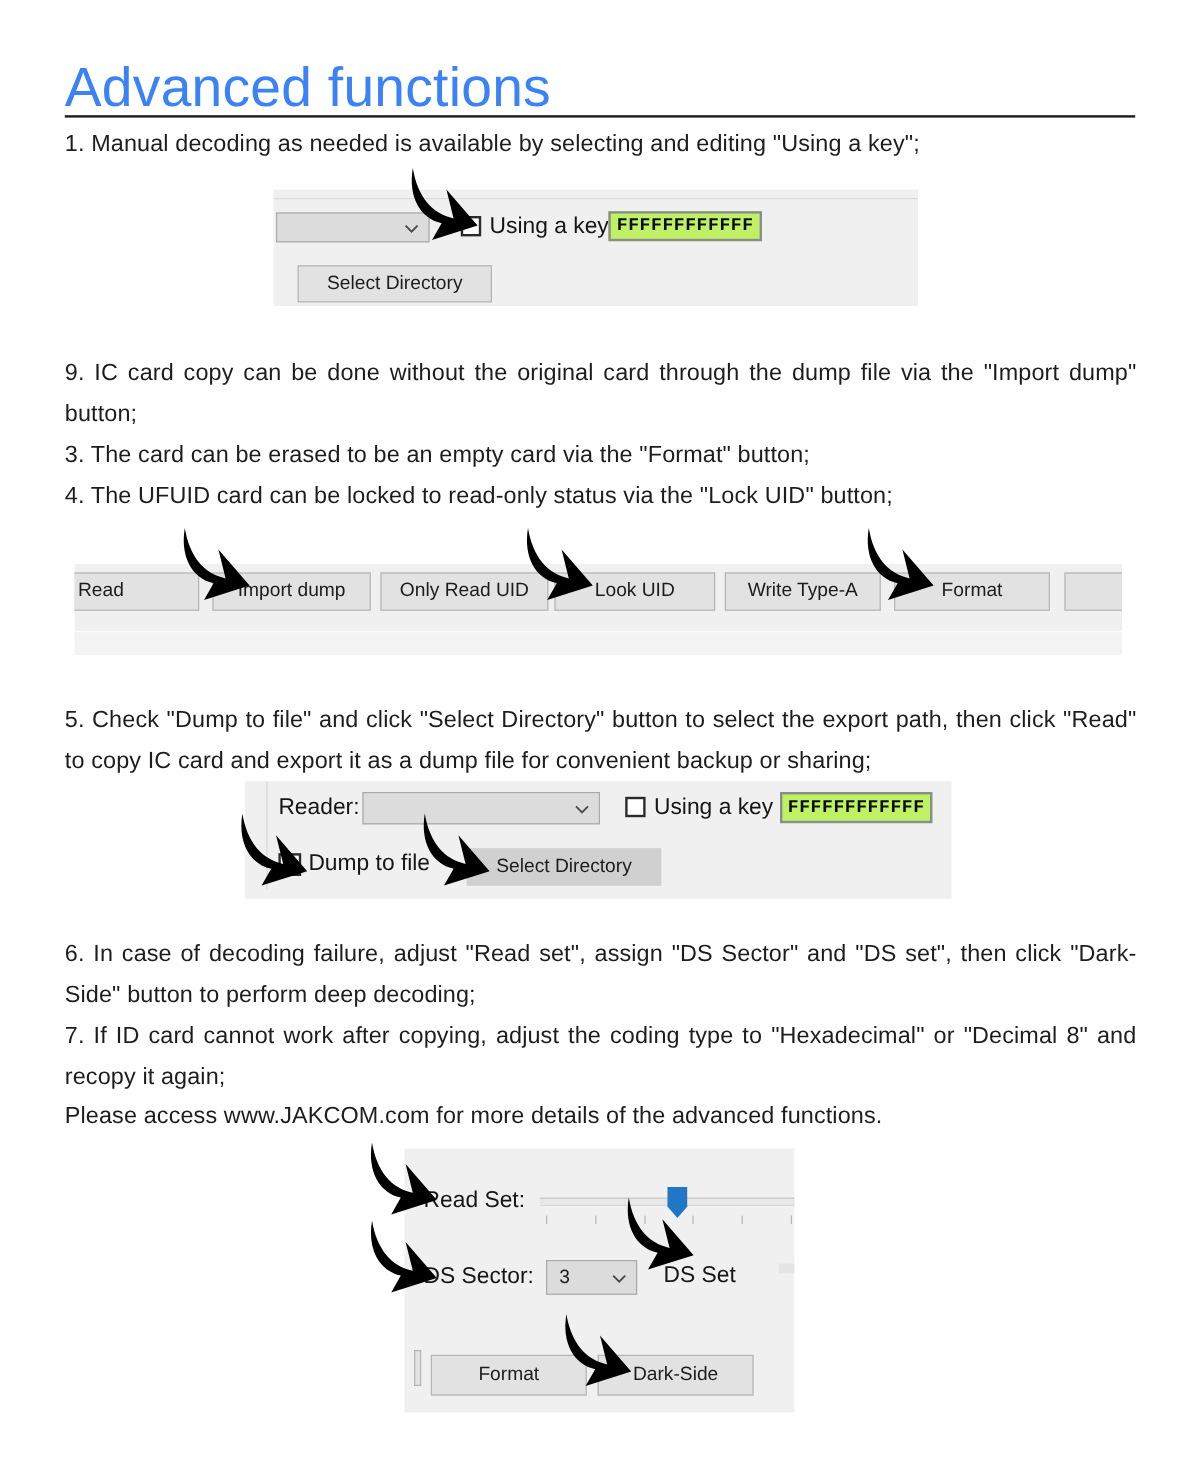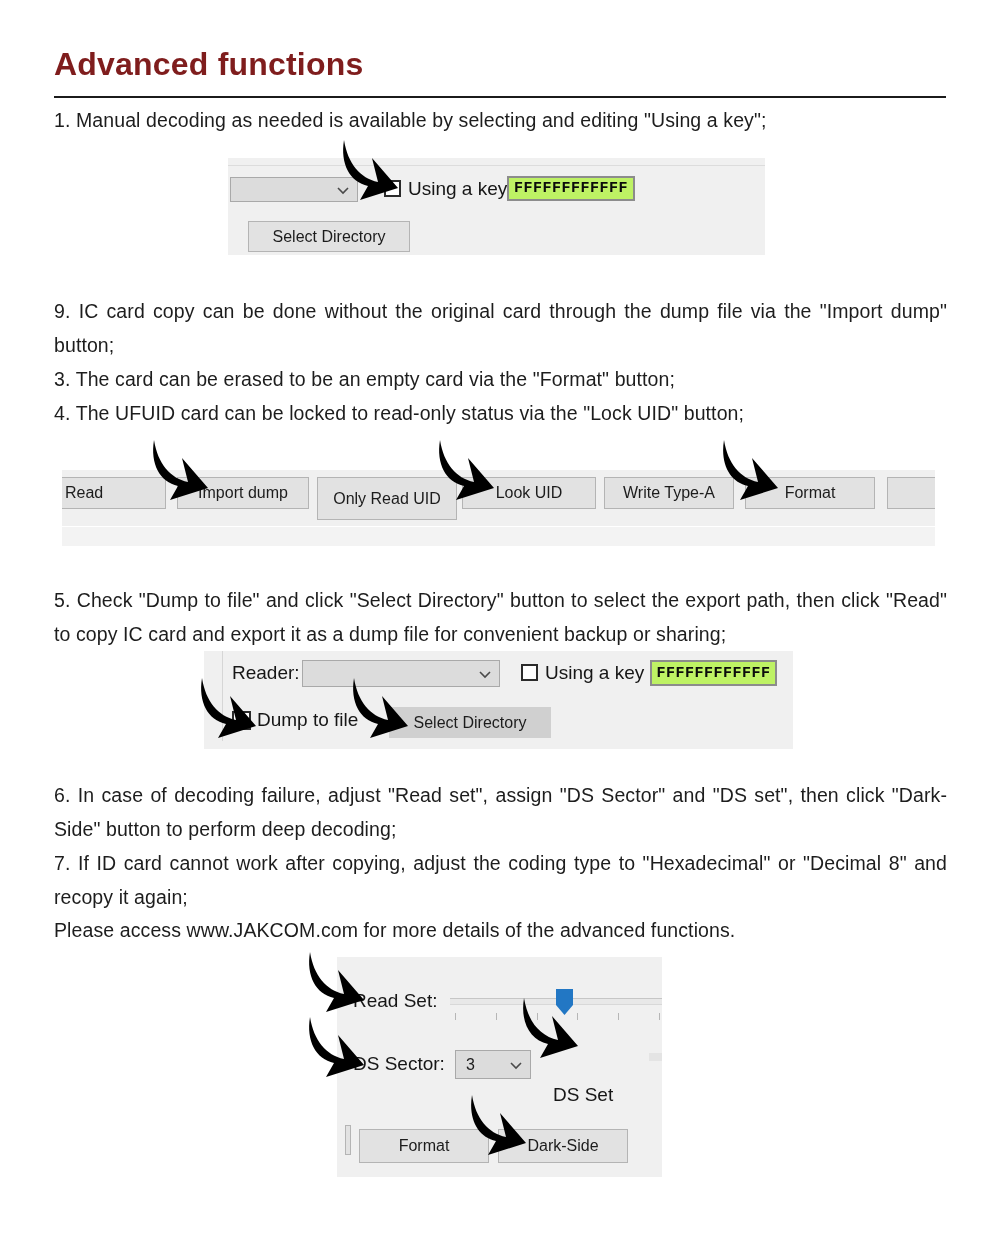--- a/index.html
+++ b/index.html
@@ -21,24 +21,24 @@
     position: relative;
     width: 1000px;
     height: 1233px;
   }
 
   
   .doc-title {
     position: absolute;
     left: 54px;
     top: 47px;
-    font-size: 32px;
-    font-weight: 700;
+    font-size: 46px;
+    font-weight: 400;
     letter-spacing: 0.2px;
-    color: #7f1d1d;
+    color: #3b82f6;
     line-height: 1.1;
     white-space: nowrap;
   }
   .title-rule {
     position: absolute;
     left: 54px;
     top: 96px;
     width: 892px;
     height: 2px;
     background: #1b1b1b;
@@ -219,21 +219,21 @@
 
   <div class="para nojust" style="left:54px; top:396px; width:893px;">4. The UFUID card can be locked to read-only status via the "Lock UID" button;</div>
 
   <div class="clip" style="left:62px; top:470px; width:873px; height:76px;">
     <div class="panel" style="left:0; top:0; width:1000px; height:76px; background:#f0f0f0;">
 
       <div class="btn" style="left:-10px; top:7px; width:114px; height:32px; justify-content:flex-start; padding-left:12px;">Read</div>
 
       <div class="btn" style="left:115px; top:7px; width:132px; height:32px;">Import dump</div>
 
-      <div class="btn" style="left:255px; top:7px; width:140px; height:43px;">Only Read UID</div>
+      <div class="btn" style="left:255px; top:7px; width:140px; height:32px;">Only Read UID</div>
 
       <div class="btn" style="left:400px; top:7px; width:134px; height:32px;">Look UID</div>
 
       <div class="btn" style="left:542px; top:7px; width:130px; height:32px;">Write Type-A</div>
 
       <div class="btn" style="left:683px; top:7px; width:130px; height:32px;">Format</div>
 
       <div class="btn" style="left:825px; top:7px; width:130px; height:32px;">Da</div>
 
       <div style="position:absolute; left:0; top:56px; width:1000px; height:1px; background:#ffffff;"></div>
@@ -321,21 +321,21 @@
 
     <div class="combo" style="left:118px; top:93px; width:76px; height:29px; background:#dcdcdc;">
       <span class="combo-val">3</span>
       <span class="chev">
         <svg width="16" height="16" viewBox="0 0 16 16">
             <path d="M3 6 L8 11 L13 6" fill="none" stroke="#4a4a4a" stroke-width="1.6"></path>
           </svg>
       </span>
     </div>
 
-    <div class="fieldlabel" style="left:216px; top:95px;margin-top:32px;">DS Set</div>
+    <div class="fieldlabel" style="left:216px; top:95px;">DS Set</div>
 
     <div style="position:absolute; left:8px; top:168px; width:6px; height:30px; border:1px solid #b4b4b4; background:#e2e2e2; box-sizing:border-box;"></div>
     <div style="position:absolute; left:312px; top:96px; width:13px; height:8px; background:#e4e4e4;"></div>
 
     <div class="btn" style="left:22px; top:172px; width:130px; height:34px;">Format</div>
 
     <div class="btn" style="left:161px; top:172px; width:130px; height:34px;">Dark-Side</div>
   </div>
 
   <div class="arrow" style="left:304px; top:950px;">

